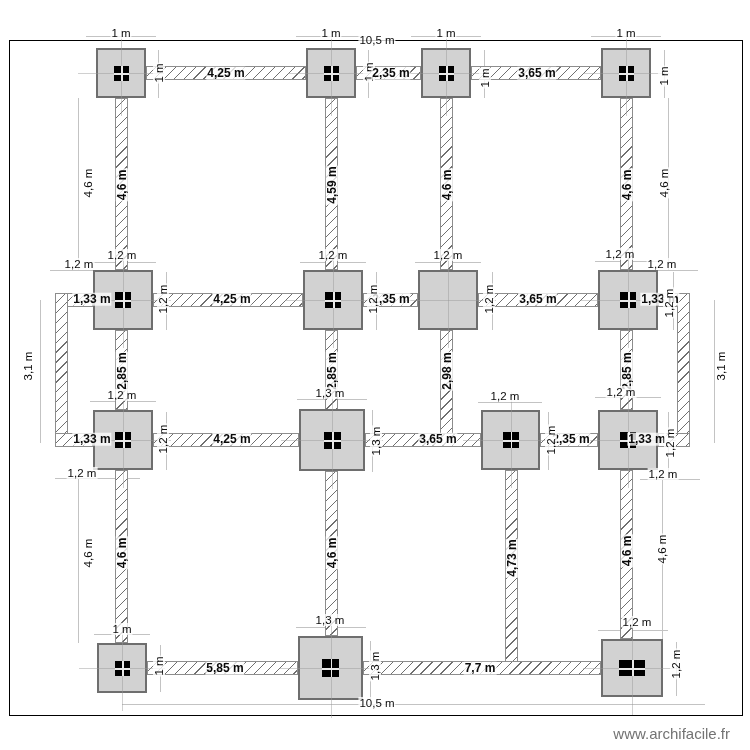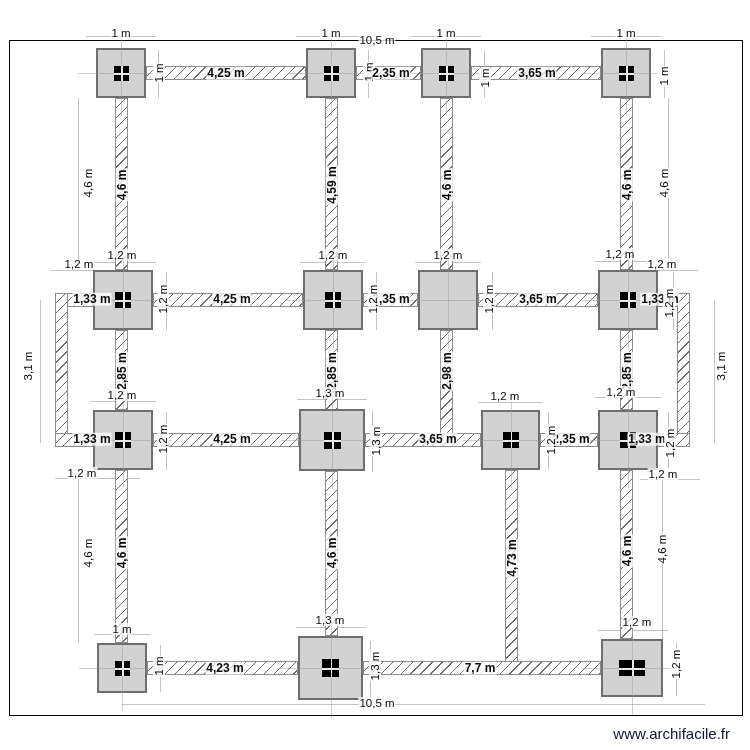--- a/index.html
+++ b/index.html
@@ -13,21 +13,21 @@
   .column{position:absolute;box-sizing:border-box;background:#d2d2d2;border:2px solid #6e6e6e;z-index:3;}
   .chair-h,.chair-v{position:absolute;background:rgba(150,150,150,0.45);z-index:4;}
   .marker{position:absolute;background:#000;z-index:5;}
   .marker::before{content:"";position:absolute;left:0;right:0;top:50%;height:1.5px;background:#e8e8e8;}
   .marker::after{content:"";position:absolute;top:0;bottom:0;left:50%;width:1.5px;background:#e8e8e8;}
   .lbl{position:absolute;z-index:6;font-size:11.5px;color:#0a0a0a;white-space:nowrap;
        background:rgba(255,255,255,0.78);padding:0 1px;line-height:1.05;
        transform:translate(-50%,-50%);}
   .lbl.rot{transform:translate(-50%,-50%) rotate(-90deg);}
   .lbl.bold{font-weight:bold;font-size:12px;}
-  .watermark{position:absolute;z-index:7;font-size:15px;color:#0f172a;}
+  .watermark{position:absolute;z-index:7;font-size:15px;color:#737373;}
 </style>
 </head>
 <body>
 
 <div id="stage">
   <div id="canvas">
       <div class="page-border" style="left: 9px; top: 40px; width: 734px; height: 676px;"></div>
       <div class="dimline" style="left: 86px; top: 36px; width: 70px; height: 1px;"></div>
       <div class="dimline" style="left: 296px; top: 36px; width: 70px; height: 1px;"></div>
       <div class="dimline" style="left: 411px; top: 36px; width: 70px; height: 1px;"></div>
@@ -216,18 +216,18 @@
       <div class="lbl rot bold" style="left: 332px; top: 553px;">4,6 m</div>
       <div class="lbl rot bold" style="left: 512px; top: 558px;">4,73 m</div>
       <div class="lbl rot bold" style="left: 627px; top: 551px;">4,6 m</div>
       <div class="lbl rot" style="left: 662px; top: 549px;">4,6 m</div>
       <div class="lbl" style="left: 122px; top: 629px;">1 m</div>
       <div class="lbl" style="left: 330px; top: 620px;">1,3 m</div>
       <div class="lbl" style="left: 637px; top: 622px;">1,2 m</div>
       <div class="lbl rot" style="left: 159px; top: 666px;">1 m</div>
       <div class="lbl rot" style="left: 375px; top: 666px;">1,3 m</div>
       <div class="lbl rot" style="left: 676px; top: 664px;">1,2 m</div>
-      <div class="lbl bold" style="left: 225px; top: 668px;">4,23 m</div>
+      <div class="lbl bold" style="left: 225px; top: 668px;">5,85 m</div>
       <div class="lbl bold" style="left: 480px; top: 668px;">7,7 m</div>
       <div class="lbl" style="left: 377px; top: 703px;">10,5 m</div>
     </div>
   <div class="watermark" style="right: 20px; top: 725px; position: absolute;">www.archifacile.fr</div>
 </div>
 
 </body></html>

